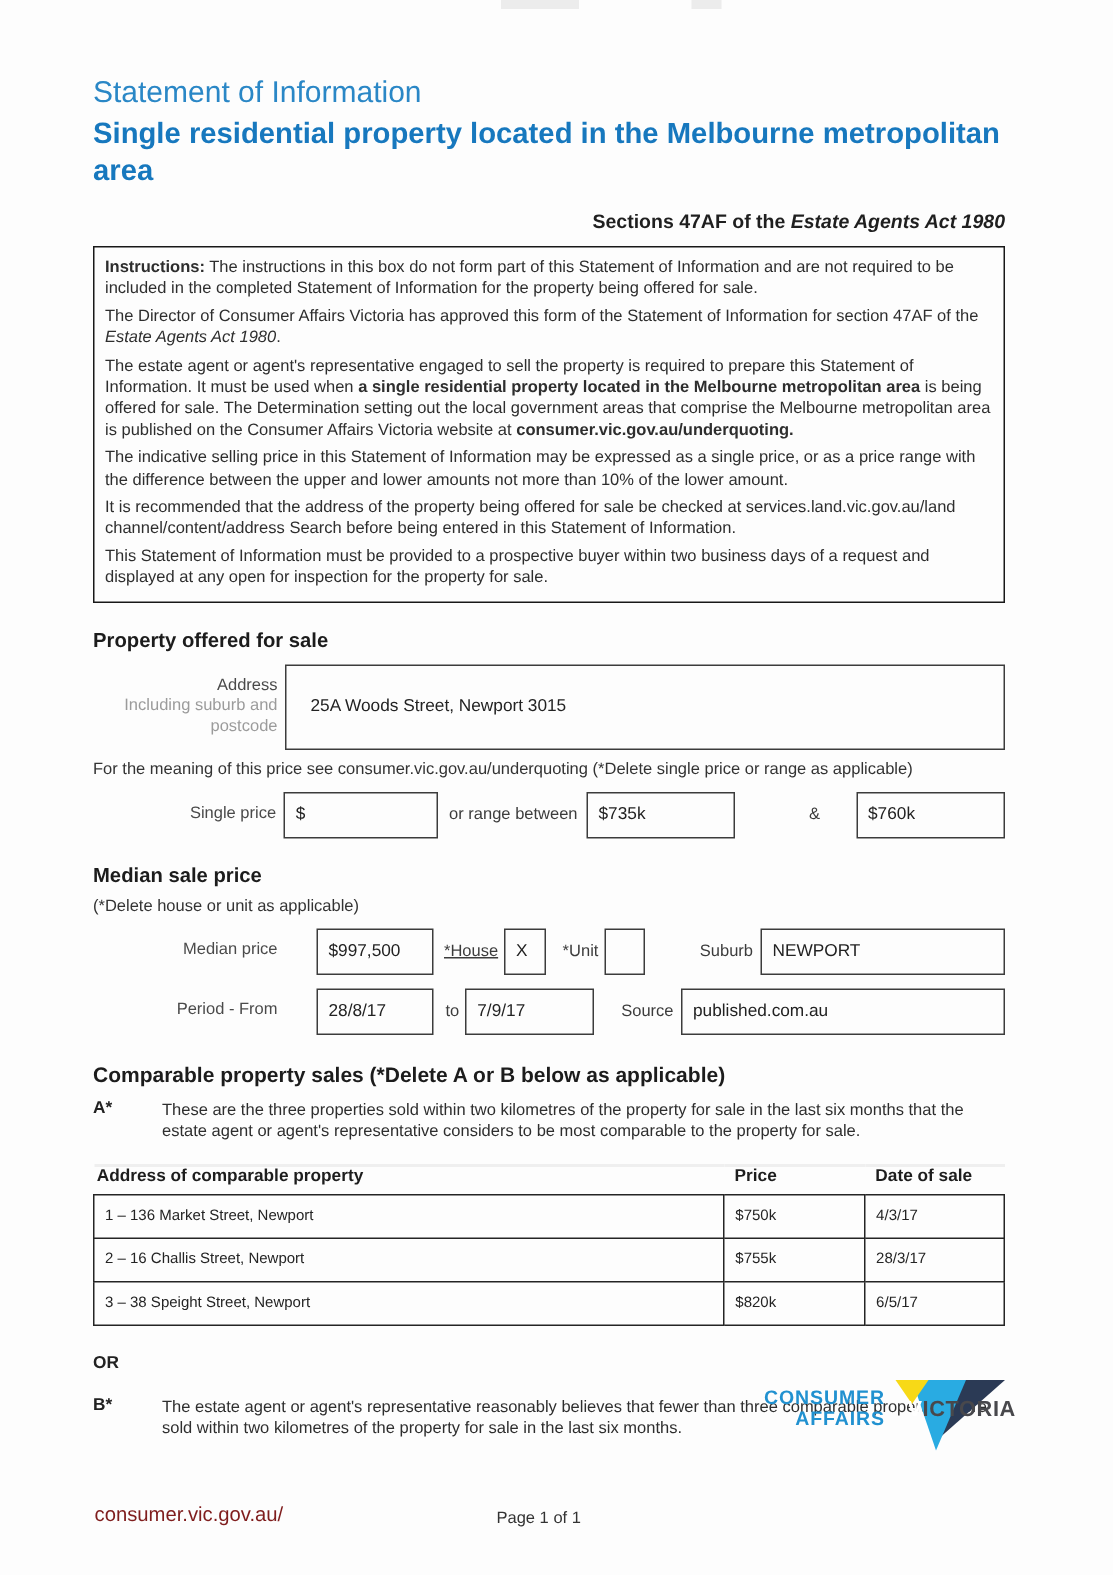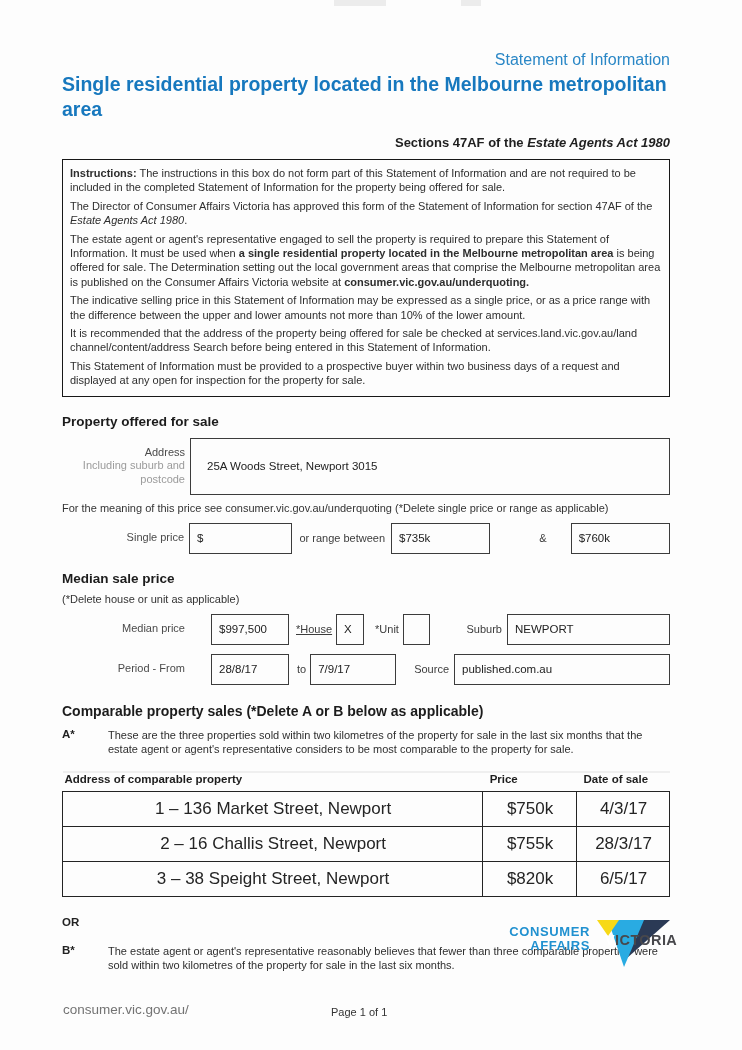--- a/index.html
+++ b/index.html
@@ -9,21 +9,21 @@
     position:relative; width:742px; height:1050px; margin:0 auto;
     background:#fdfdfd; color:#2d2d2d; overflow:hidden;
   }
   .content { position:absolute; left:62px; top:0; width:608px; }
 
   .artifact { position:absolute; top:0; height:6px; background:#ececec; }
   .artifact.a1 { left:334px; width:52px; }
   .artifact.a2 { left:461px; width:20px; }
 
   
-  .eyebrow { margin-top:51px; font-size:16px; color:#2a87c6;text-align:right; }
+  .eyebrow { margin-top:51px; font-size:20px; color:#2a87c6; }
   .doc-title { margin-top:3px; font-size:19.5px; line-height:25px; font-weight:bold; color:#1778be; }
   .section-ref { margin-top:13px; text-align:right; font-size:13px; font-weight:bold; color:#1f1f1f; }
   .section-ref .it { font-style:italic; }
 
   
   .instructions-box { margin-top:9px; border:1.5px solid #181818; padding:6px 8px 8px 7px; }
   .instructions-box p { font-size:11px; line-height:14.4px; color:#2e2e2e; margin-top:4px; }
   .instructions-box p:first-child { margin-top:0; }
   .instructions-box strong { font-weight:bold; }
   .instructions-box em { font-style:italic; }
@@ -48,32 +48,32 @@
   .w163 { width:163px; } .w216 { width:216px; }
   .spacer { flex:1; }
 
   
   .ab-row { display:flex; margin-top:9px; }
   .ab-key { width:46px; font-size:11.5px; font-weight:bold; color:#222; }
   .ab-text { flex:1; font-size:11px; line-height:14.6px; color:#2e2e2e; }
   table.cmp { margin-top:14px; width:100%; border-collapse:collapse; }
   table.cmp th { font-size:11.5px; font-weight:bold; color:#1d1d1d; text-align:left; padding:0 0 6px 2px; border-top:2px solid #efefef; }
   table.cmp th.pc, table.cmp td.pc { padding-left:7px; }
-  table.cmp td { border:1.4px solid #242424; font-size:17px; color:#242424; padding:7px 6px 7px 7px; height:29px;text-align:center; }
+  table.cmp td { border:1.4px solid #242424; font-size:10px; color:#242424; padding:7px 6px 7px 7px; height:29px; }
   .or-lbl { margin-top:19px; font-size:11.5px; font-weight:bold; color:#222; }
 
   
   .cav-logo { position:absolute; right:70px; top:919px; display:flex; align-items:flex-start; }
   .cav-lines { text-align:right; font-weight:bold; color:#2191d0; font-size:13px; line-height:13.5px; letter-spacing:0.6px; margin-top:6px; }
   .cav-mark { position:relative; width:80px; height:50px; margin-left:2px; }
   .cav-mark svg { position:absolute; left:0; top:0; }
   .victoria { position:absolute; left:13px; top:13px; font-size:14.5px; font-weight:bold; letter-spacing:0.4px; white-space:nowrap; }
   .victoria .v { color:#ffffff; }
   .victoria .rest { color:#48484c; }
-  .footer-site { position:absolute; left:63px; top:1002px; font-size:13.5px; color:#737373; }
+  .footer-site { position:absolute; left:63px; top:1002px; font-size:13.5px; color:#7f1d1d; }
   .footer-page { position:absolute; left:331px; top:1006px; font-size:11px; color:#333; }
 </style>
 </head>
 <body>
 
 <div class="page">
   <div class="artifact a1"></div>
   <div class="artifact a2"></div>
 
   <div class="content">

